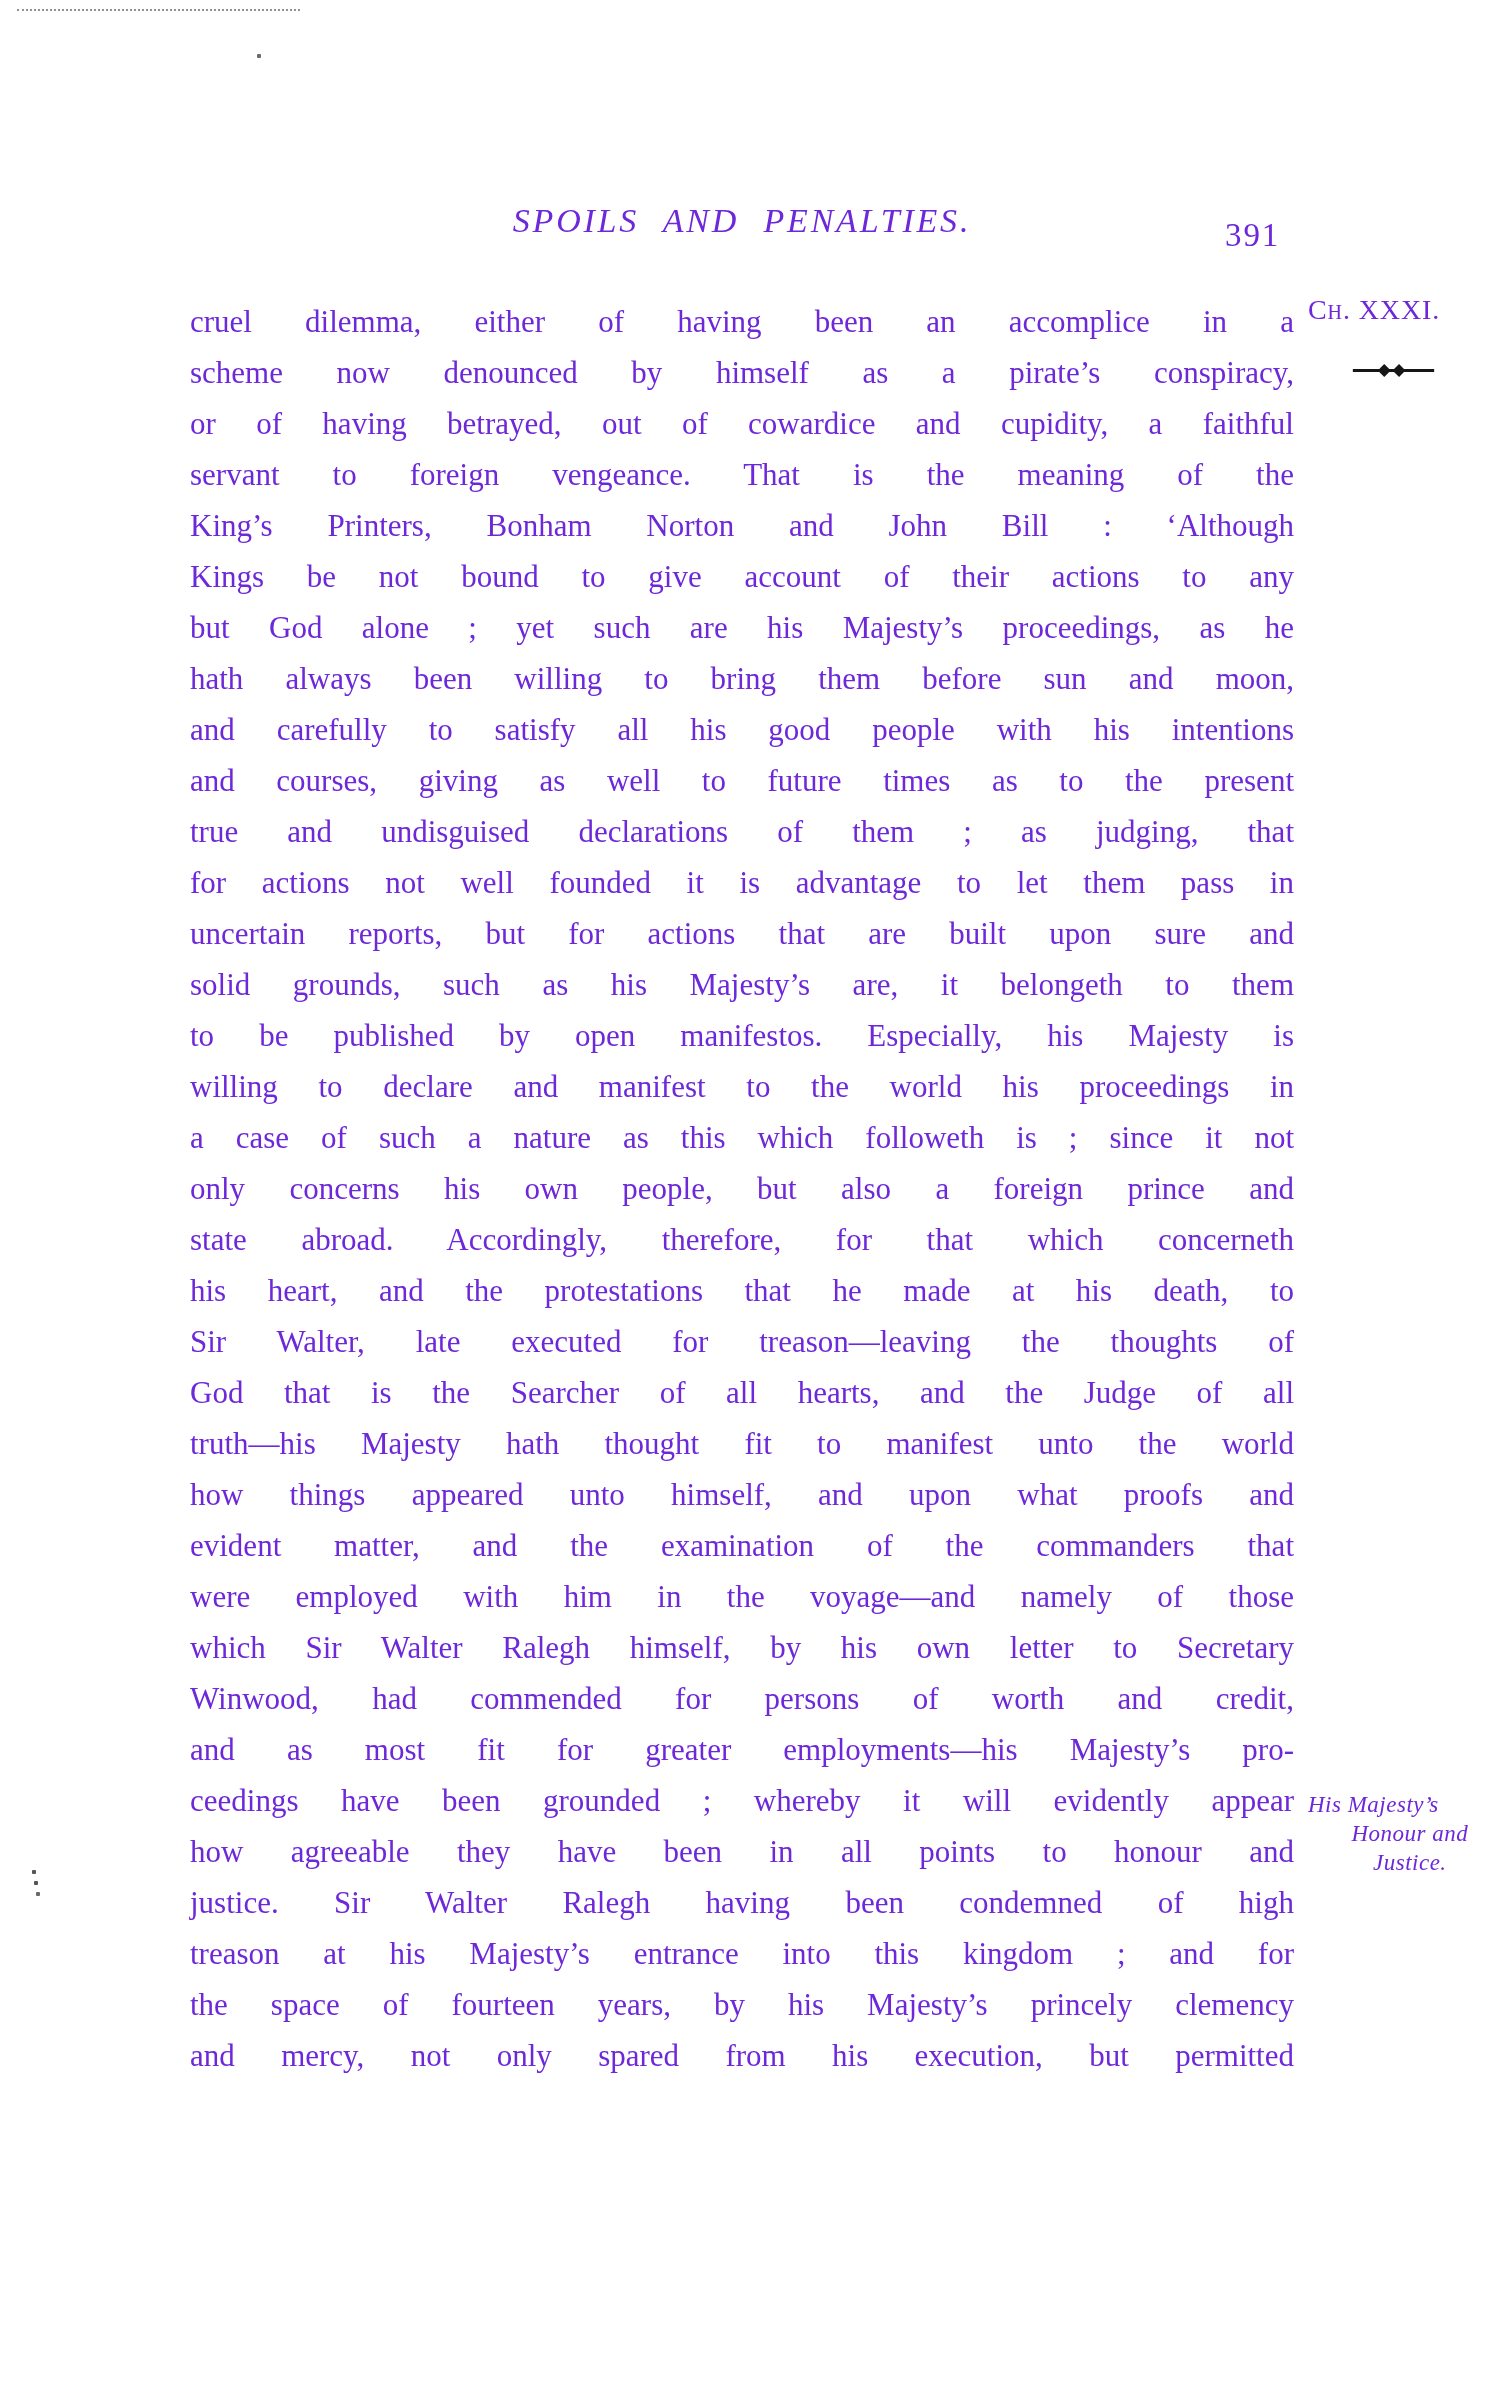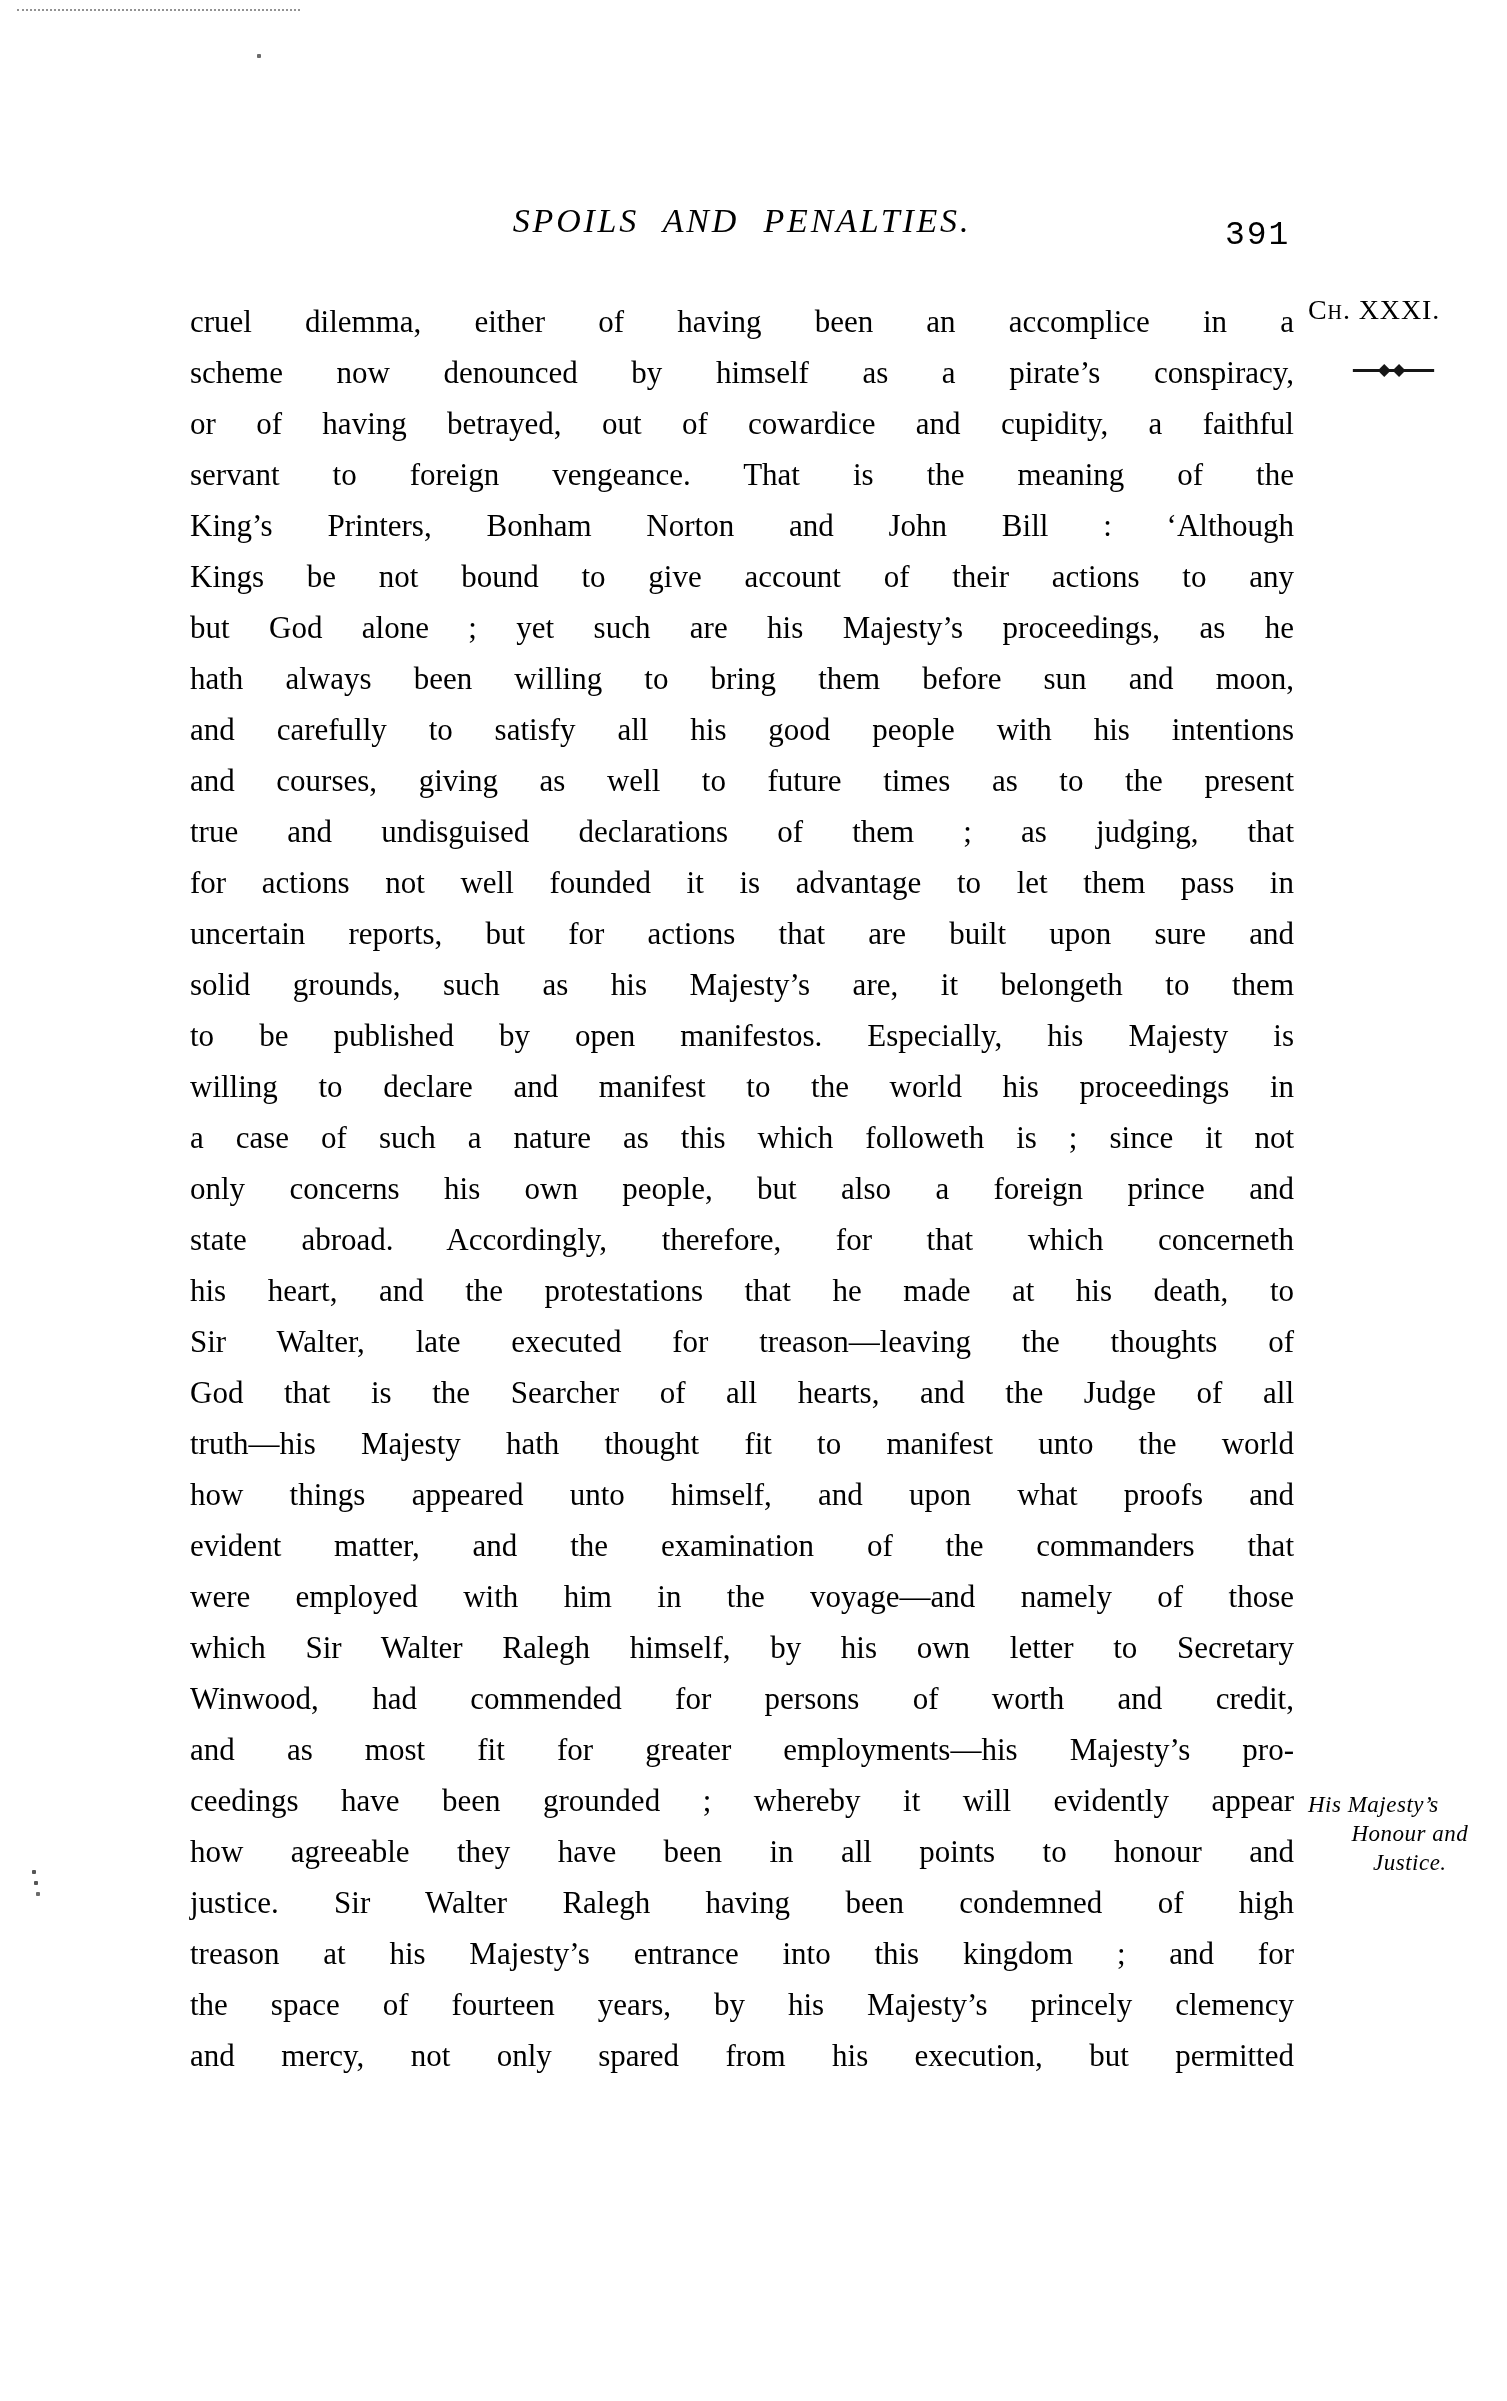--- a/index.html
+++ b/index.html
@@ -5,21 +5,21 @@
   html, body {
     margin: 0;
     padding: 0;
     background: #ffffff;
   }
   .page {
     position: relative;
     width: 1507px;
     height: 2401px;
     background: #ffffff;
-    color: #000000;
+    color: #6d28d9;
     font-family: "Liberation Serif", "DejaVu Serif", serif;
     overflow: hidden;
   }
 
   
   .running-header {
     position: absolute;
     left: 190px;
     top: 202px;
     width: 1104px;
@@ -31,21 +31,20 @@
     white-space: nowrap;
   }
 
   
   .page-number {
     position: absolute;
     left: 1225px;
     top: 217px;
     font-size: 33px;
     letter-spacing: 1.9px;
-    font-family: Liberation Mono, monospace;
   }
 
   
   .body-text {
     position: absolute;
     left: 190px;
     top: 296px;
     width: 1104px;
     font-size: 31px;
     line-height: 51px;

